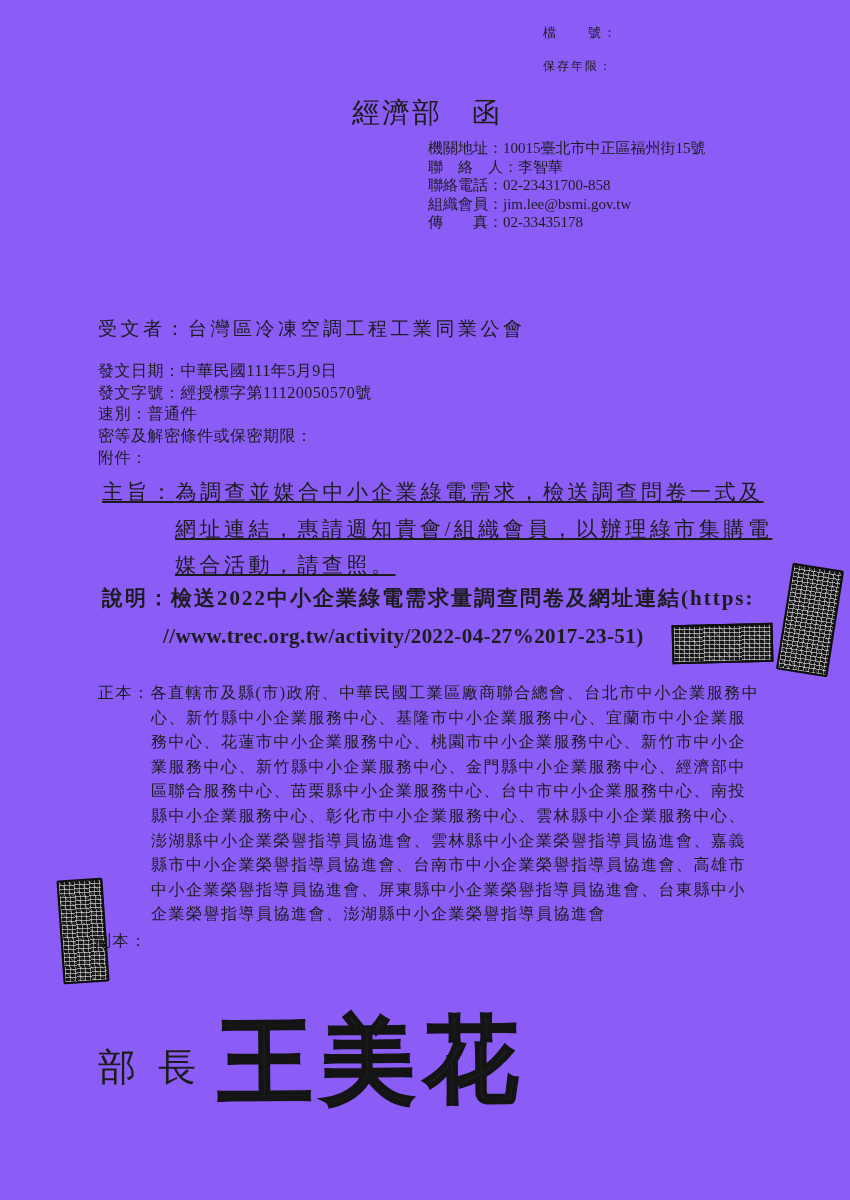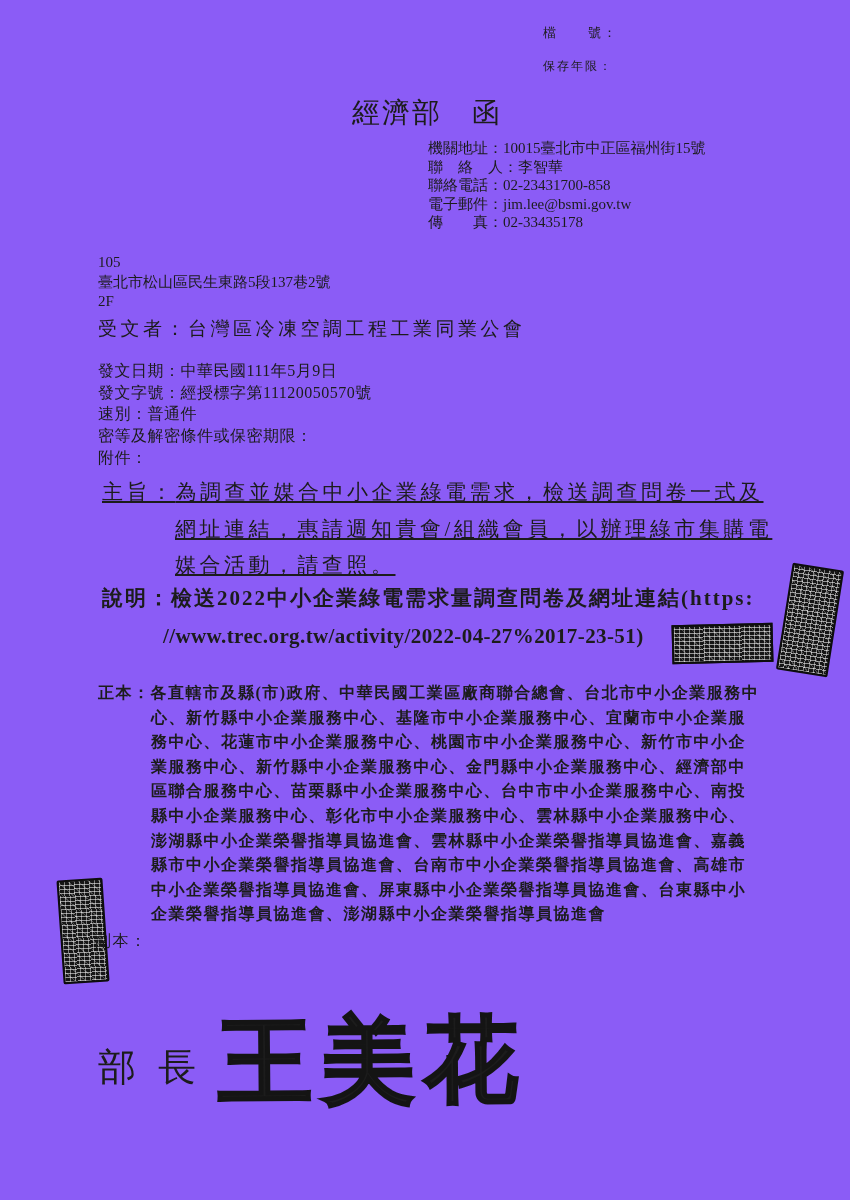--- a/index.html
+++ b/index.html
@@ -29,21 +29,21 @@
 
   .subject{position:absolute;left:102px;top:474px;font-size:21px;letter-spacing:3.5px;line-height:36.5px;width:700px;text-decoration:underline;}
   .subject .cont{padding-left:73px;}
   .subject .line{white-space:pre;}
 
   .desc{position:absolute;left:102px;top:580px;font-size:21px;letter-spacing:2px;line-height:37.5px;width:720px;font-weight:bold;}
   .desc .line{white-space:pre;}
   .desc .url{padding-left:61px;letter-spacing:0.4px;}
 
   .copies{position:absolute;left:98px;top:681px;font-size:16px;letter-spacing:1.5px;line-height:24.6px;width:690px;}
-  .copies .line{white-space:pre;font-weight:bold;}
+  .copies .line{white-space:pre;}
   .copies .cont{padding-left:53px;}
 
   .cc{position:absolute;left:95px;top:931px;font-size:16px;letter-spacing:1.5px;}
 
   .sig-title{position:absolute;left:98px;top:1042px;font-size:38px;letter-spacing:22px;white-space:pre;}
   .sig-name{
     position:absolute;left:218px;top:998px;
     font-size:94px;font-weight:bold;letter-spacing:9px;white-space:pre;
     -webkit-text-stroke:2px #141414;
     transform:rotate(-0.5deg);
@@ -70,29 +70,24 @@
 
   <div class="file-no">檔　　號：</div>
   <div class="retention">保存年限：</div>
 
   <h1 class="title">經濟部　函</h1>
 
   <div class="sender">
     <div class="s-row"><span>機關地址：</span><span>10015臺北市中正區福州街15號</span></div>
     <div class="s-row"><span>聯　絡　人：</span><span>李智華</span></div>
     <div class="s-row"><span>聯絡電話：</span><span>02-23431700-858</span></div>
-    <div class="s-row"><span>電子郵件：</span><span>jim.lee@bsmi.gov.tw</span></div>
+    <div class="s-row"><span>組織會員：</span><span>jim.lee@bsmi.gov.tw</span></div>
     <div class="s-row"><span>傳　　真：</span><span>02-33435178</span></div>
   </div>
 
-  <div class="recipient">
-    <div>105</div>
-    <div>臺北市松山區民生東路5段137巷2號</div>
-    <div>2F</div>
-  </div>
 
   <div class="to-line"><span>受文者：</span><span>台灣區冷凍空調工程工業同業公會</span></div>
 
   <div class="meta">
     <div class="m-row"><span>發文日期：</span><span>中華民國111年5月9日</span></div>
     <div class="m-row"><span>發文字號：</span><span>經授標字第11120050570號</span></div>
     <div class="m-row"><span>速別：</span><span>普通件</span></div>
     <div class="m-row"><span>密等及解密條件或保密期限：</span><span></span></div>
     <div class="m-row"><span>附件：</span><span></span></div>
   </div>

